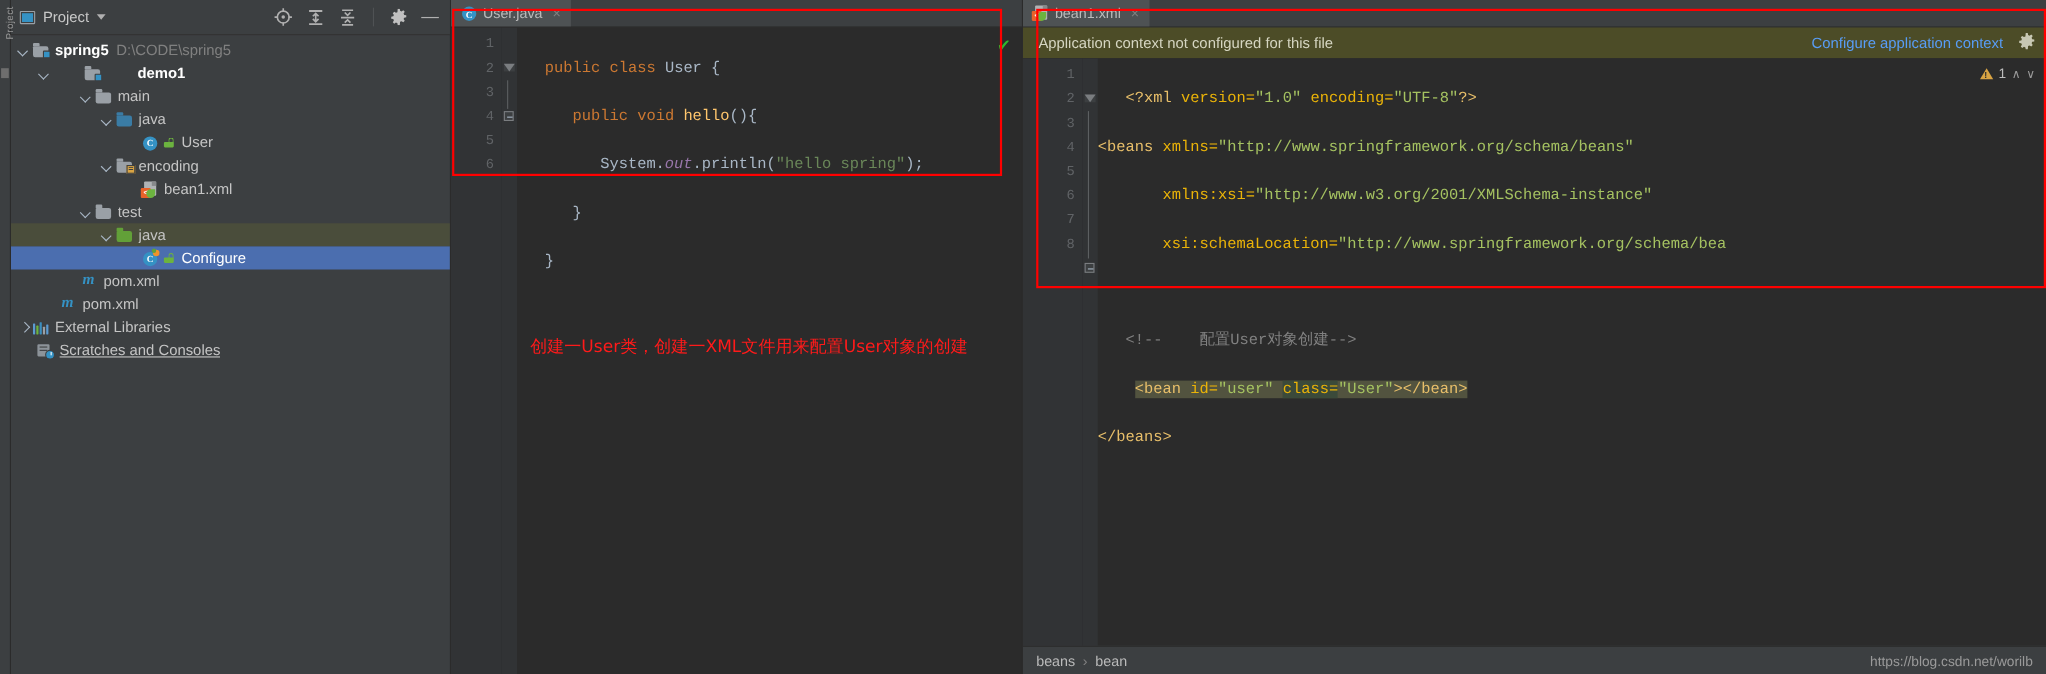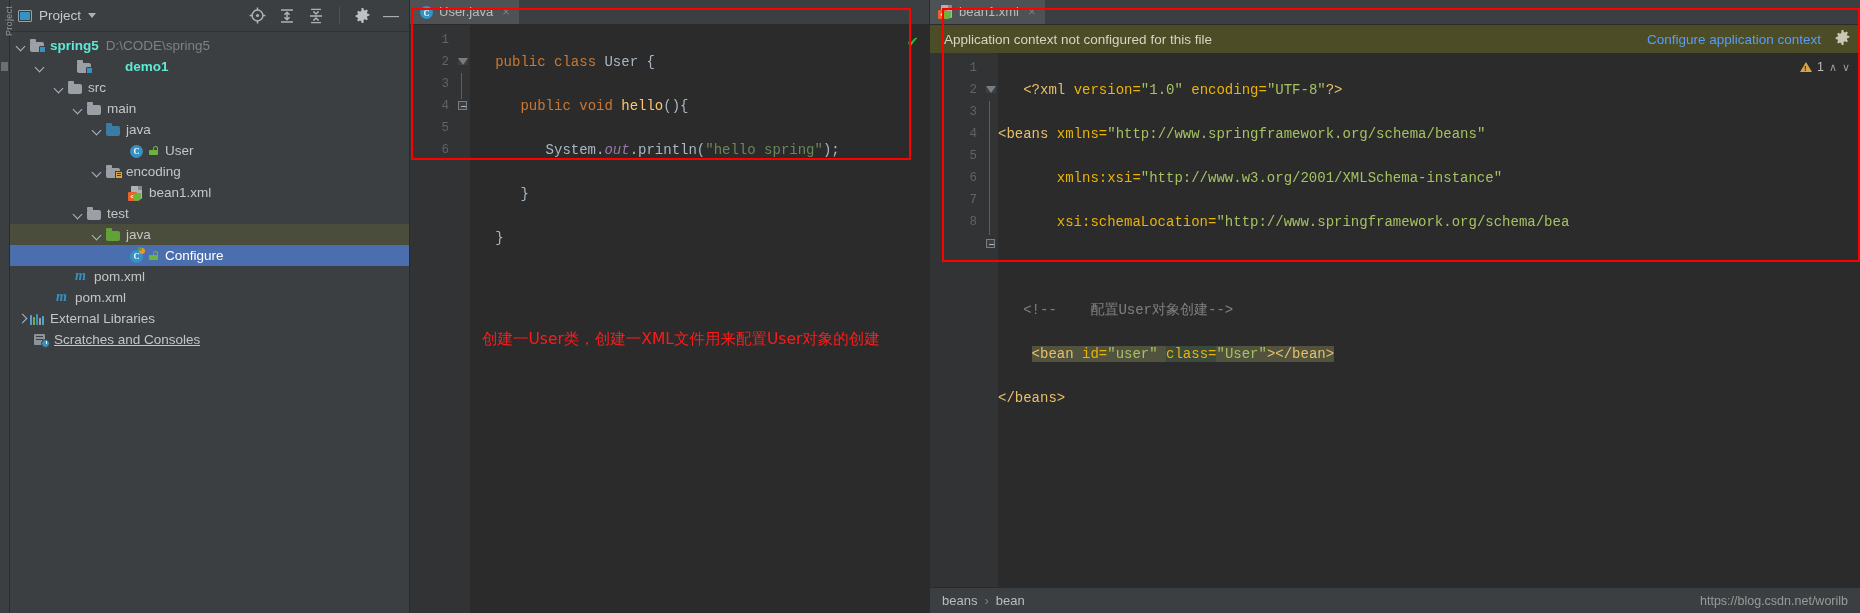--- a/index.html
+++ b/index.html
@@ -56,21 +56,21 @@
   .arrow.open::after {
     left:1px; top:3px; width:6px; height:6px;
     border-width:0 0 1.6px 1.6px; transform:rotate(-45deg);
   }
   .arrow.closed::after {
     left:3px; top:1.5px; width:6px; height:6px;
     border-width:1.6px 1.6px 0 0; transform:rotate(45deg);
   }
   .ico { width:17px; height:16px; flex:none; margin-right:4px; position:relative; }
   .lbl { overflow:hidden; text-overflow:ellipsis; }
-  .lbl.bold { font-weight:bold; color:#5eead4; }
+  .lbl.bold { font-weight:bold; color:#ffffff; }
   .path-dim { color:#808080; margin-left:7px; font-weight:normal; }
 
   
   .f-body { position:absolute; left:1px; top:4px; width:14px; height:10px; border-radius:1px 2px 2px 2px; }
   .f-tab  { position:absolute; left:1px; top:1.5px; width:6px; height:3px; border-radius:1px 1px 0 0; }
   .f-gray .f-body,.f-gray .f-tab { background:#9aa0a6; }
   .f-blue .f-body,.f-blue .f-tab { background:#3a7ca5; }
   .f-green .f-body,.f-green .f-tab { background:#62a038; }
   .badge-sq { position:absolute; right:0px; bottom:1px; width:7px; height:7px; border-radius:1px;
               border:1px solid #3c3f41; }
@@ -260,28 +260,20 @@
       <div class="row" style="padding-left:25px;gap:28px;">
         <span class="arrow open"></span>
         <span class="ico f-gray">
           <span class="f-tab"></span>
             <span class="f-body"></span>
             <span class="badge-sq badge-blue"></span>
         </span>
         <span class="lbl bold">demo1</span>
       </div>
 
-      <div class="row" style="padding-left:44px;">
-        <span class="arrow open"></span>
-        <span class="ico f-gray">
-          <span class="f-tab"></span>
-            <span class="f-body"></span>
-        </span>
-        <span class="lbl">src</span>
-      </div>
 
       <div class="row" style="padding-left:63px;">
         <span class="arrow open"></span>
         <span class="ico f-gray">
           <span class="f-tab"></span>
             <span class="f-body"></span>
         </span>
         <span class="lbl">main</span>
       </div>
 
@@ -514,15 +506,15 @@
           <span class="sep">›</span>
           <span>bean</span>
         </div>
         <span class="watermark">https://blog.csdn.net/worilb</span>
       </div>
     </div>
   </div>
 
   <div class="annot-box" style="left:411px; top:8px; width:500px; height:152px;"></div>
   <div class="annot-box" style="left:942px; top:8px; width:918px; height:254px;"></div>
-  <div class="annot-text" style="left:482px; top:305px;margin-top:24px;">创建一User类，创建一XML文件用来配置User对象的创建</div>
+  <div class="annot-text" style="left:482px; top:305px;">创建一User类，创建一XML文件用来配置User对象的创建</div>
 
 </div>
 
 </body></html>

